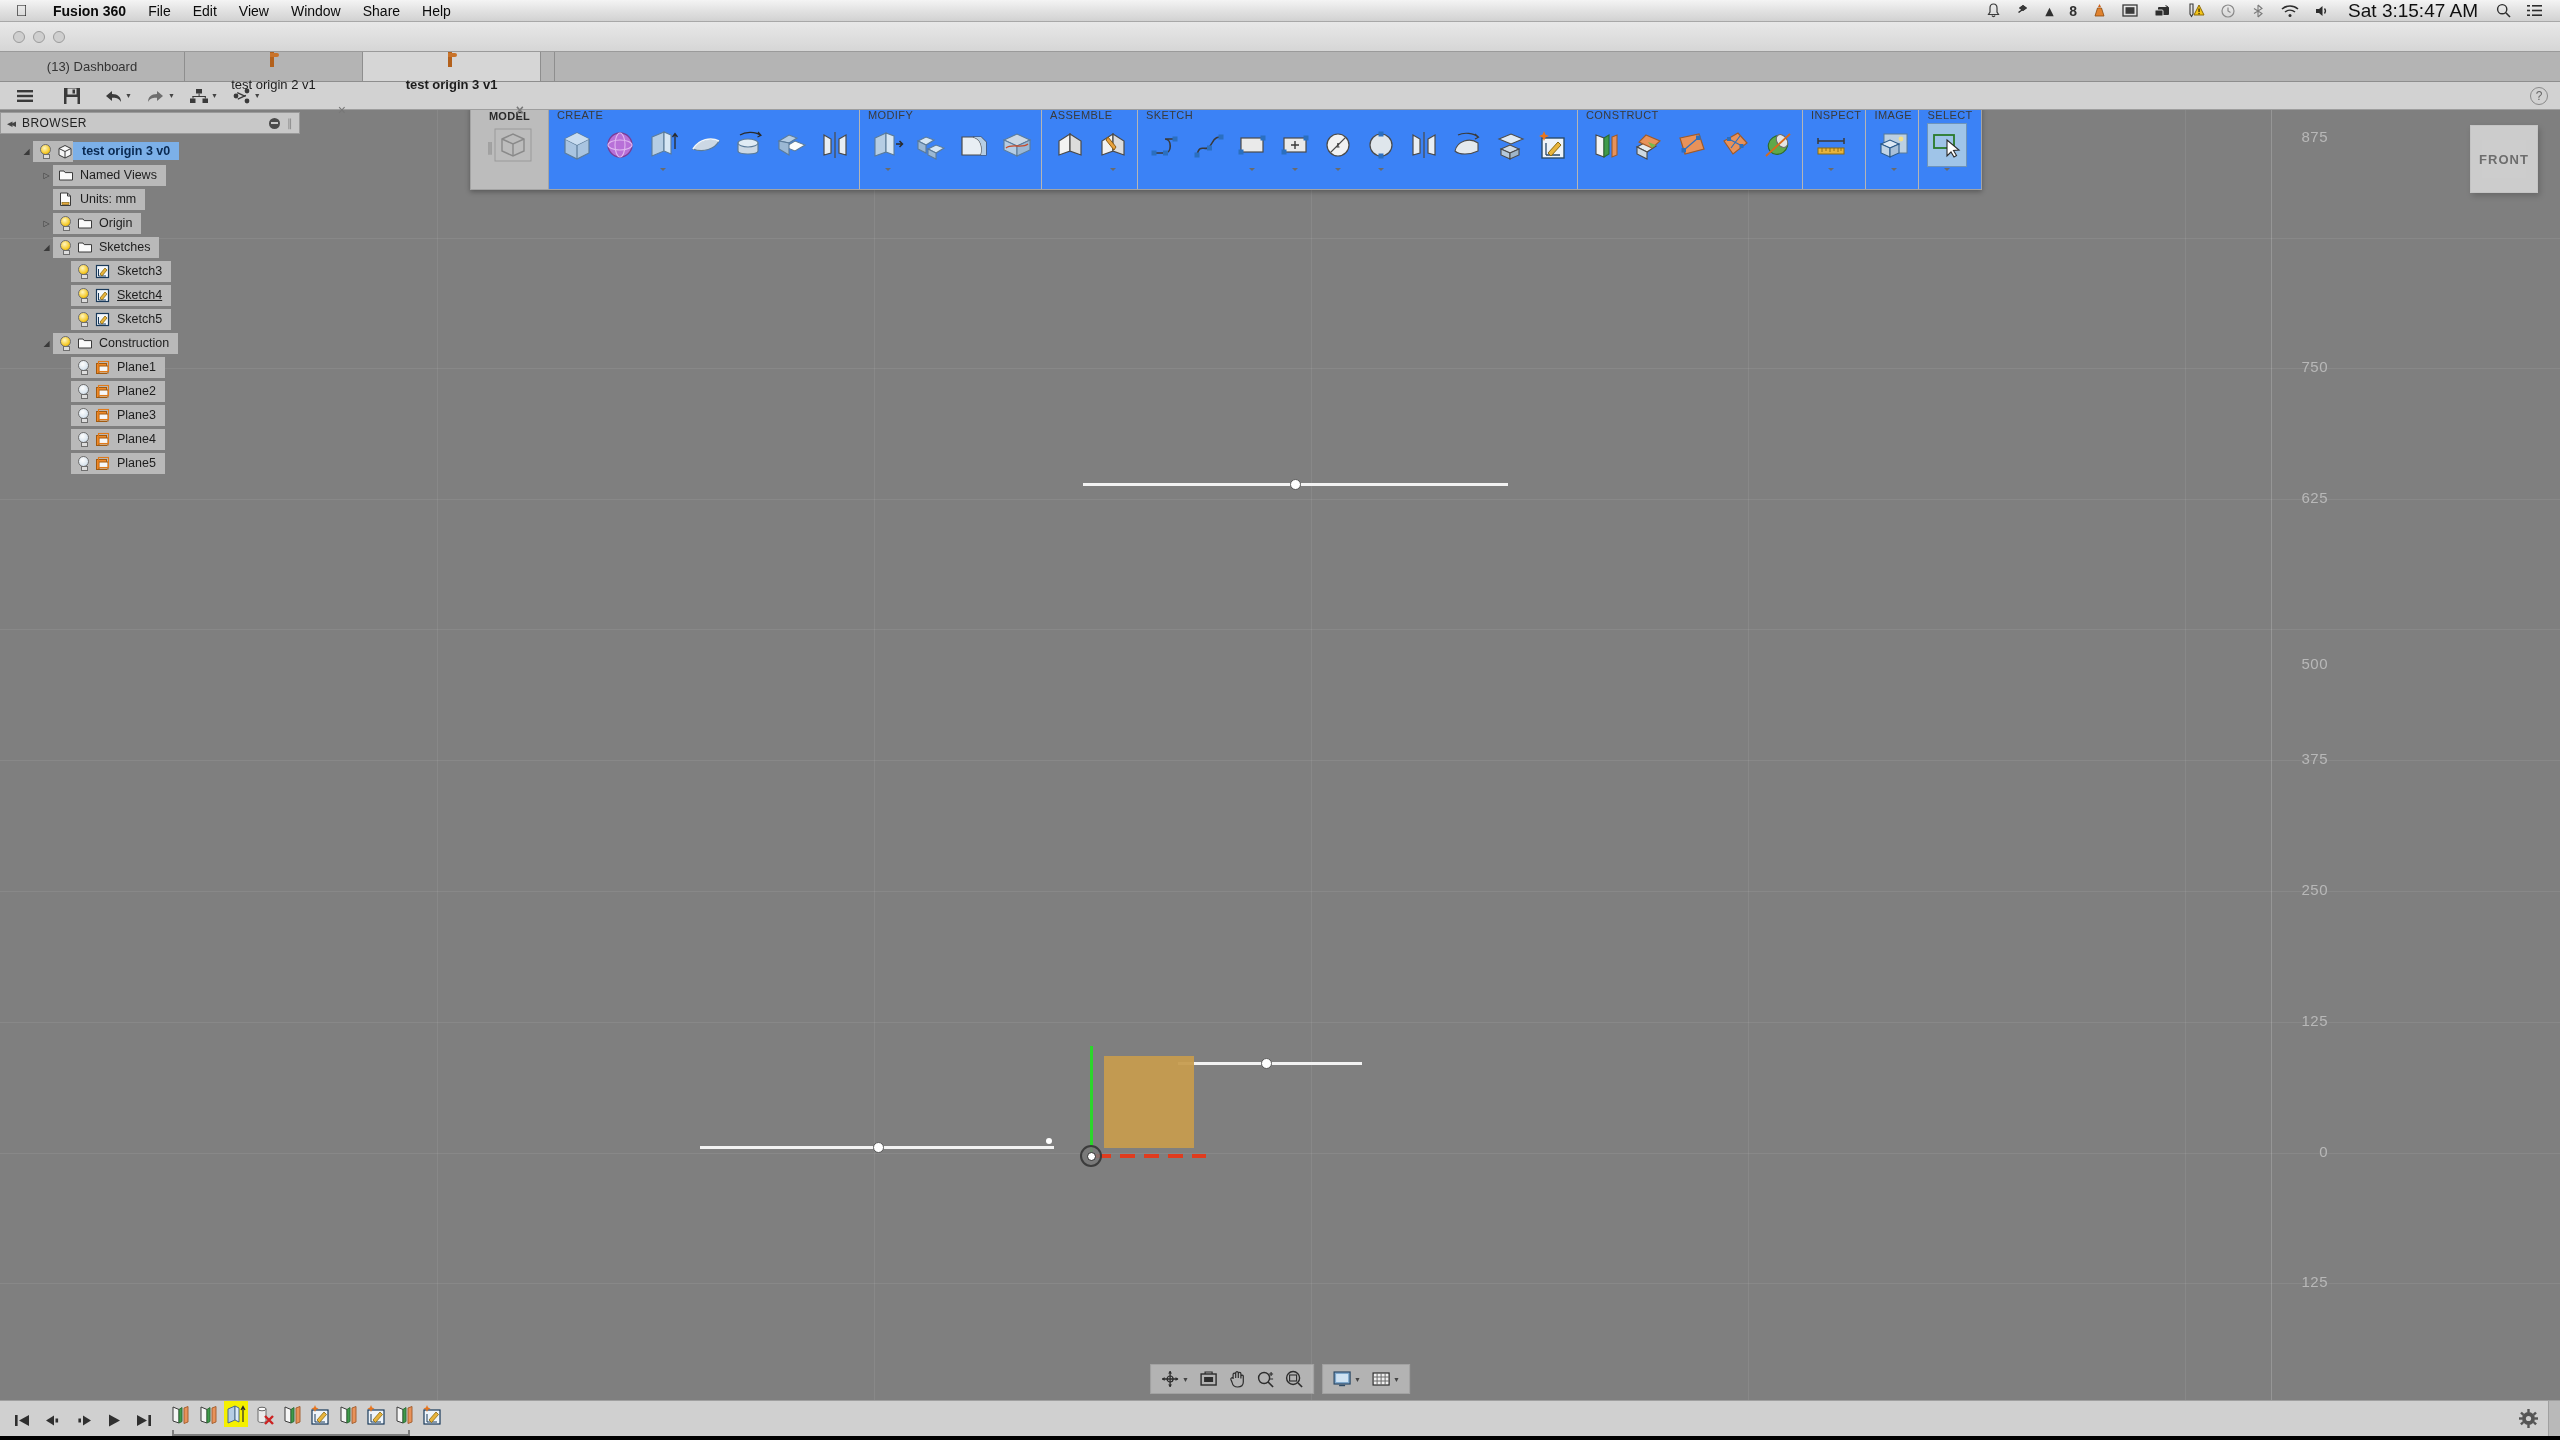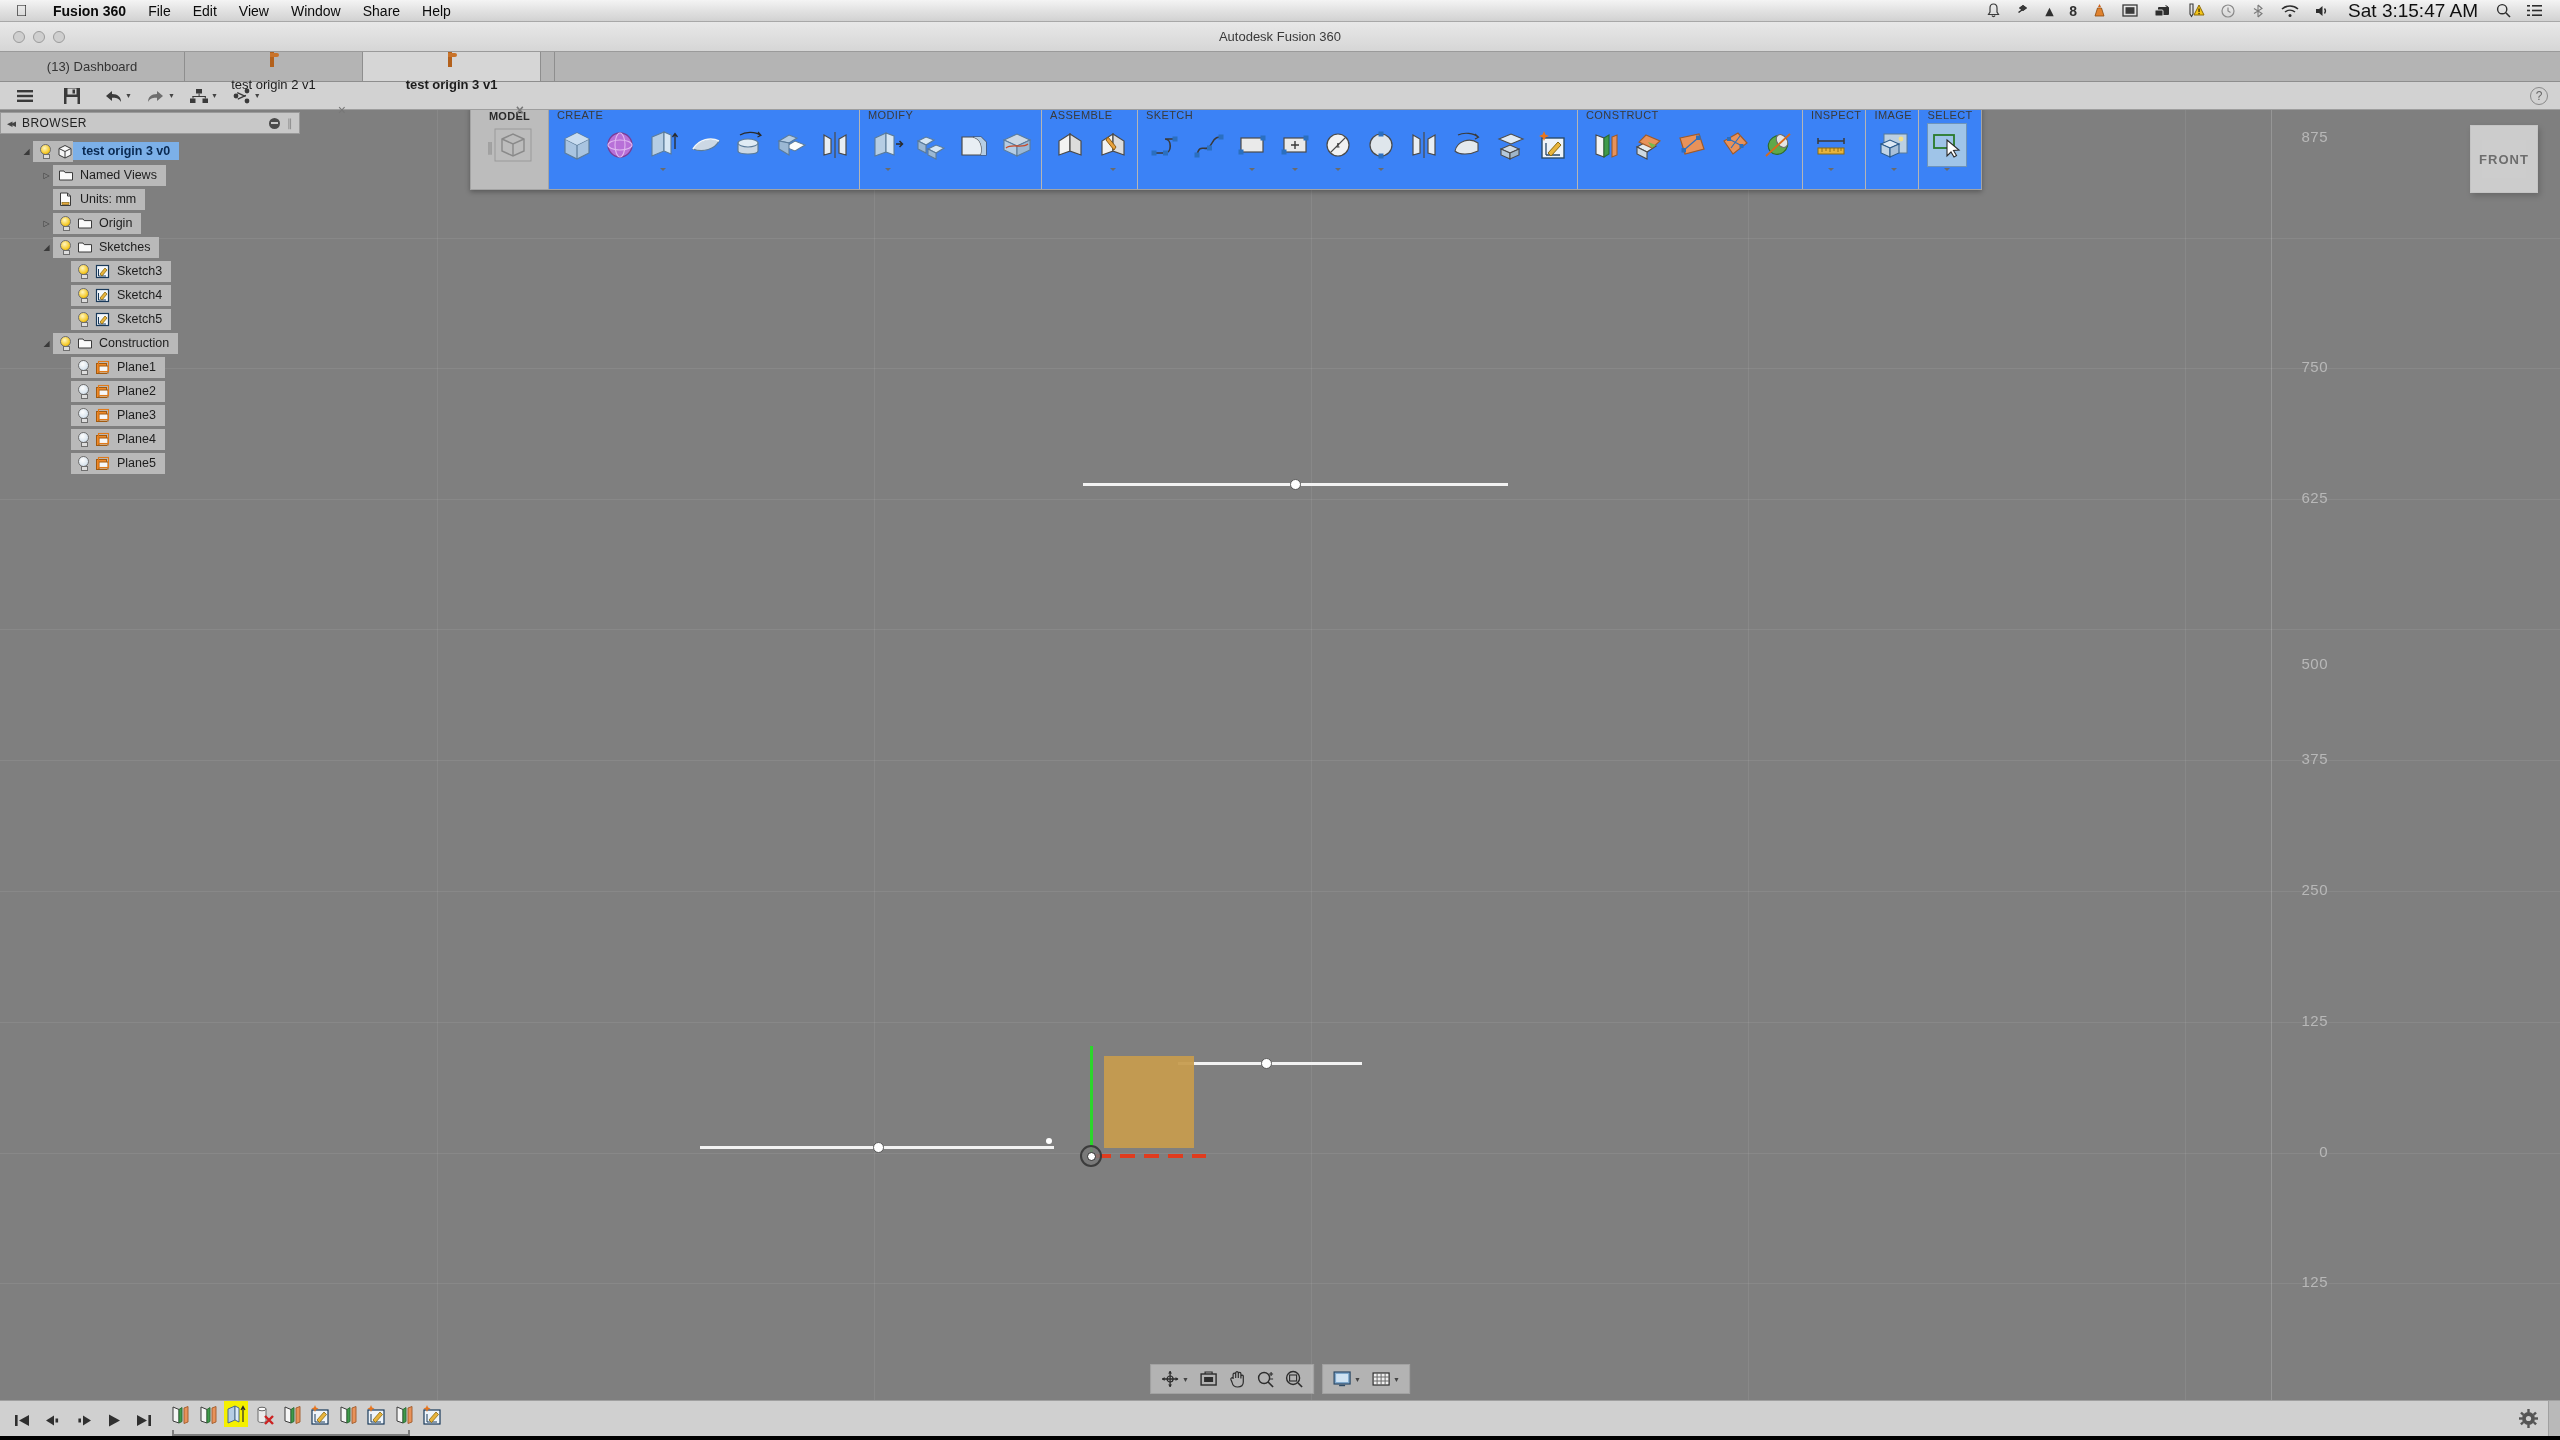--- a/index.html
+++ b/index.html
@@ -414,21 +414,20 @@
     </span>
   </span>
 </div>
 
 <div class="titlebar">
   <span class="traffic">
     <span class="tl"></span>
     <span class="tl"></span>
     <span class="tl"></span>
   </span>
-  <span class="win-title">Autodesk Fusion 360</span>
 </div>
 
 <div class="tabbar">
   <div class="tab dashboard">
     <span>(13) Dashboard</span>
   </div>
   <div class="tab doc">
     <span class="fico"></span>
     <span>test origin 2 v1</span>
     <span class="tclose">×</span>
@@ -1000,21 +999,21 @@
           <svg width="15" height="15" viewBox="0 0 15 15">
               <rect x="1.5" y="1.5" width="12" height="12" fill="#f4f8fc" stroke="#1a3a5a" stroke-width="1.2"></rect>
               <path d="M3.5 12 L3.5 5 M3.5 12 L11 12" stroke="#1a3a5a" stroke-width="1"></path>
               <path d="M5 10 L10 4 L12 6 L7 12 Z" fill="#e8b43c" stroke="#8a6a10" stroke-width=".8"></path>
             </svg>
         </span>
         <span>Sketch3</span>
       </span>
     </div>
 
-    <div class="trow" style="padding-left:58px;">
+    <div class="trow" style="padding-left:58px;text-decoration:underline;">
       <span class="arrow"></span>
       <span class="chip">
         <span class="bulb"></span>
         <span class="ico sk">
           <svg width="15" height="15" viewBox="0 0 15 15">
               <rect x="1.5" y="1.5" width="12" height="12" fill="#f4f8fc" stroke="#1a3a5a" stroke-width="1.2"></rect>
               <path d="M3.5 12 L3.5 5 M3.5 12 L11 12" stroke="#1a3a5a" stroke-width="1"></path>
               <path d="M5 10 L10 4 L12 6 L7 12 Z" fill="#e8b43c" stroke="#8a6a10" stroke-width=".8"></path>
             </svg>
         </span>

